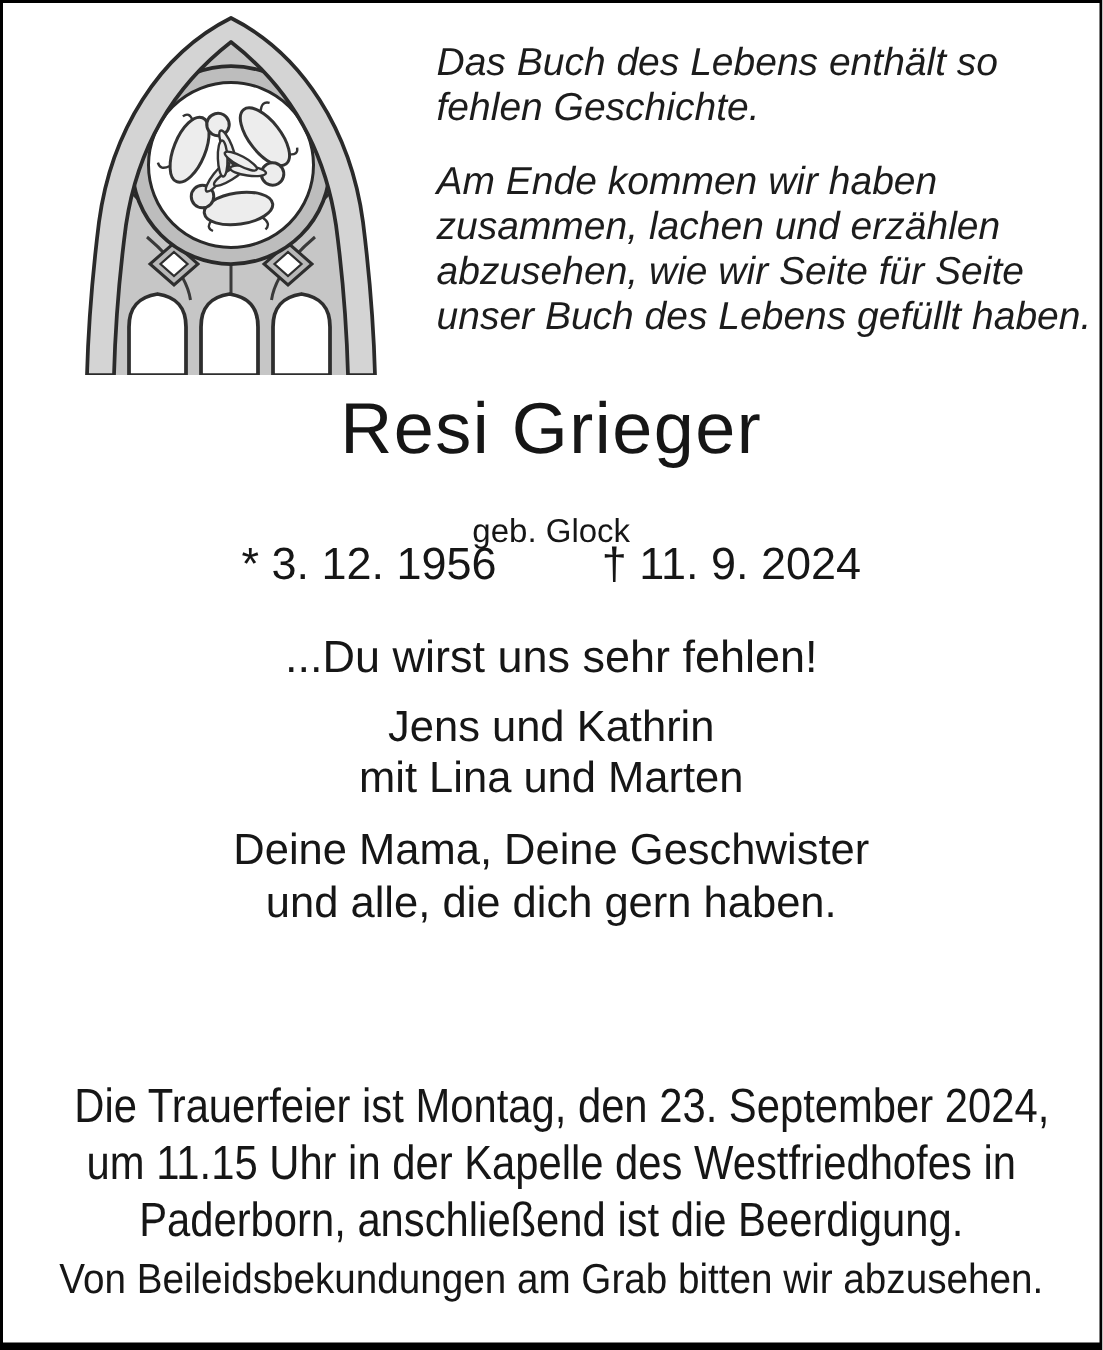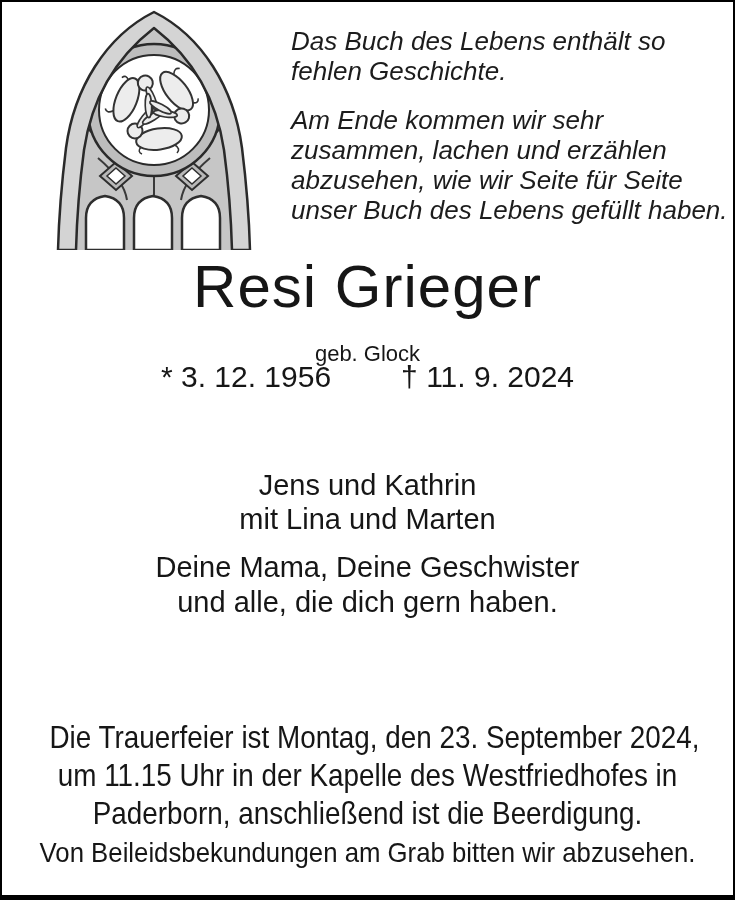--- a/index.html
+++ b/index.html
@@ -23,21 +23,21 @@
   .verse {
     left: 289px; top: 24px; width: 430px;
     font-style: italic;
     font-size: 26px;
     line-height: 30px;
     color: #1c1c1c;
   }
   .verse .para { margin: 0 0 19px 0; }
   .verse .vline { white-space: nowrap; }
 
-  .name   { top: 252px; font-size: 60px; line-height: 66px; letter-spacing: 1px; }
+  .name   { top: 252px; font-size: 48px; line-height: 66px; letter-spacing: 1px; }
   .maiden { top: 339px; font-size: 22px; }
   .dates  { top: 358px; font-size: 30px; }
   .dates .birth { margin-right: 70px; margin-top: 36px; }
 
   .farewell { top: 420px; font-size: 30px; }
   .mourners { top: 466px; font-size: 29px; line-height: 34px; }
   .family   { top: 548px; font-size: 29px; line-height: 35px; }
   .address  { top: 650px; font-size: 29px; }
 
   .funeral {
@@ -96,33 +96,34 @@
       <path d="M126,4 C78,28 46,80 38,140 C34,172 31,205 30,242 L48,242 C49,205 52,172 56,142 C64,88 90,48 126,20 C162,48 188,88 196,142 C200,172 203,205 204,242 L222,242 C221,205 218,172 214,140 C206,80 174,28 126,4 Z" fill="#d4d4d4" stroke="#2a2a2a" stroke-width="2.5" stroke-linejoin="round"></path>
     </svg>
   </div>
 
   <div class="abs verse">
     <div class="para">
       <div class="vline">Das Buch des Lebens enthält so</div>
       <div class="vline">fehlen Geschichte.</div>
     </div>
     <div class="para">
-      <div class="vline">Am Ende kommen wir sehr</div>
+      <div class="vline">Am Ende kommen wir haben</div>
       <div class="vline">zusammen, lachen und erzählen</div>
       <div class="vline">abzusehen, wie wir Seite für Seite</div>
       <div class="vline">unser Buch des Lebens gefüllt haben.</div>
     </div>
   </div>
 
   <div class="abs center name">Resi Grieger</div>
   <div class="abs center maiden">geb. Glock</div>
   <div class="abs center dates">
     <span class="birth">* 3. 12. 1956</span><span>† 11. 9. 2024</span>
   </div>
 
+  <div class="abs center farewell">...Du wirst uns sehr fehlen!</div>
 
   <div class="abs center family">
     <div>Deine Mama, Deine Geschwister</div>
     <div>und alle, die dich gern haben.</div>
   </div>
   <div class="abs center mourners">
     <div>Jens und Kathrin</div>
     <div>mit Lina und Marten</div>
   </div>
 

